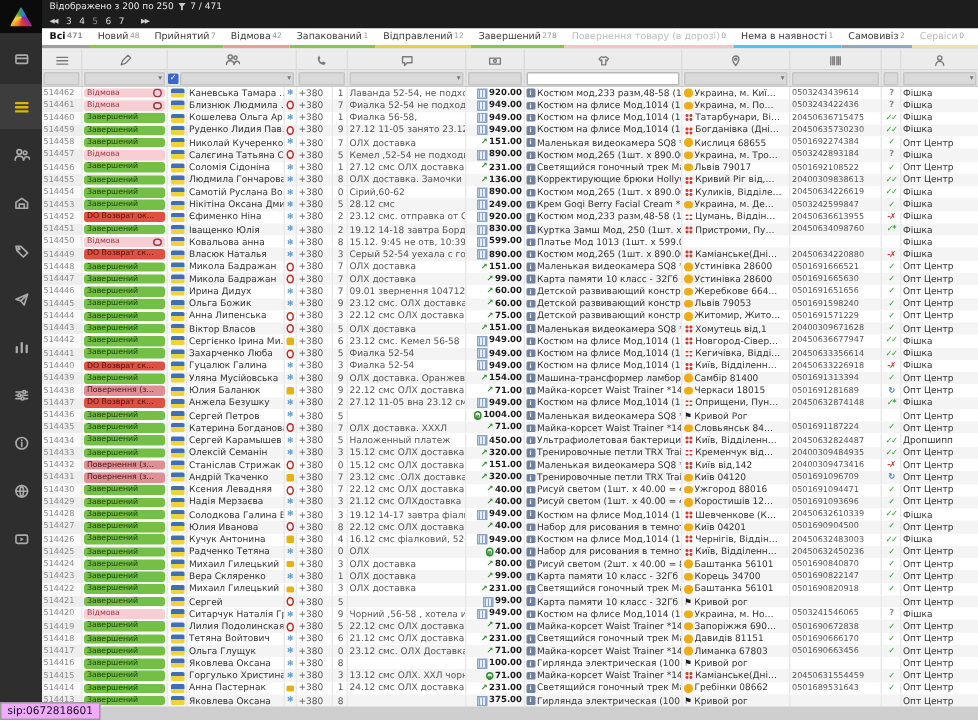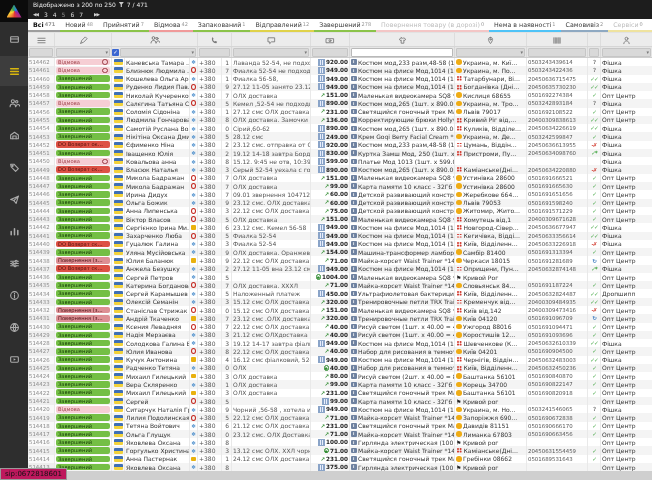--- a/index.html
+++ b/index.html
@@ -85,21 +85,21 @@
     border-radius:50%;box-shadow:2.6px 0 0 #d33b30,0 2.6px 0 #d33b30,2.6px 2.6px 0 #d33b30;}
   .ship-ukr{width:5.5px;height:5.5px;background:#efac15;border-radius:50%;}
   .ship-flag::before{content:"⚑";color:#222;font-size:6px;line-height:6px;}
   .ship-none{width:0;margin:0;}
   .c-ttn{width:61px;color:#555;font-size:5.4px;}
   .c-trk{width:13px;justify-content:center;font-size:5.6px;letter-spacing:-1px;font-weight:bold;}
   .trk-q{color:#8a8a8a;}.trk-ok{color:#2e9e2e;}.trk-bad{color:#d23b2f;}.trk-ref{color:#3a7abf;}
   .c-src{width:51px;color:#333;border-right:none;}
   
   .statusbar{height:12px;background:#cfcfcf;display:flex;align-items:stretch;}
-  .sip{background:#be185d;border:1px solid #9a9a9a;box-sizing:border-box;padding:0 4px;font-size:7px;
+  .sip{background:#f0abfc;border:1px solid #9a9a9a;box-sizing:border-box;padding:0 4px;font-size:7px;
     line-height:10px;color:#111;white-space:nowrap;}
 </style>
 </head>
 <body>
 
 <div class="app">
 
   <div class="sidebar">
     <div class="logo">
         <div class="tri"></div>

